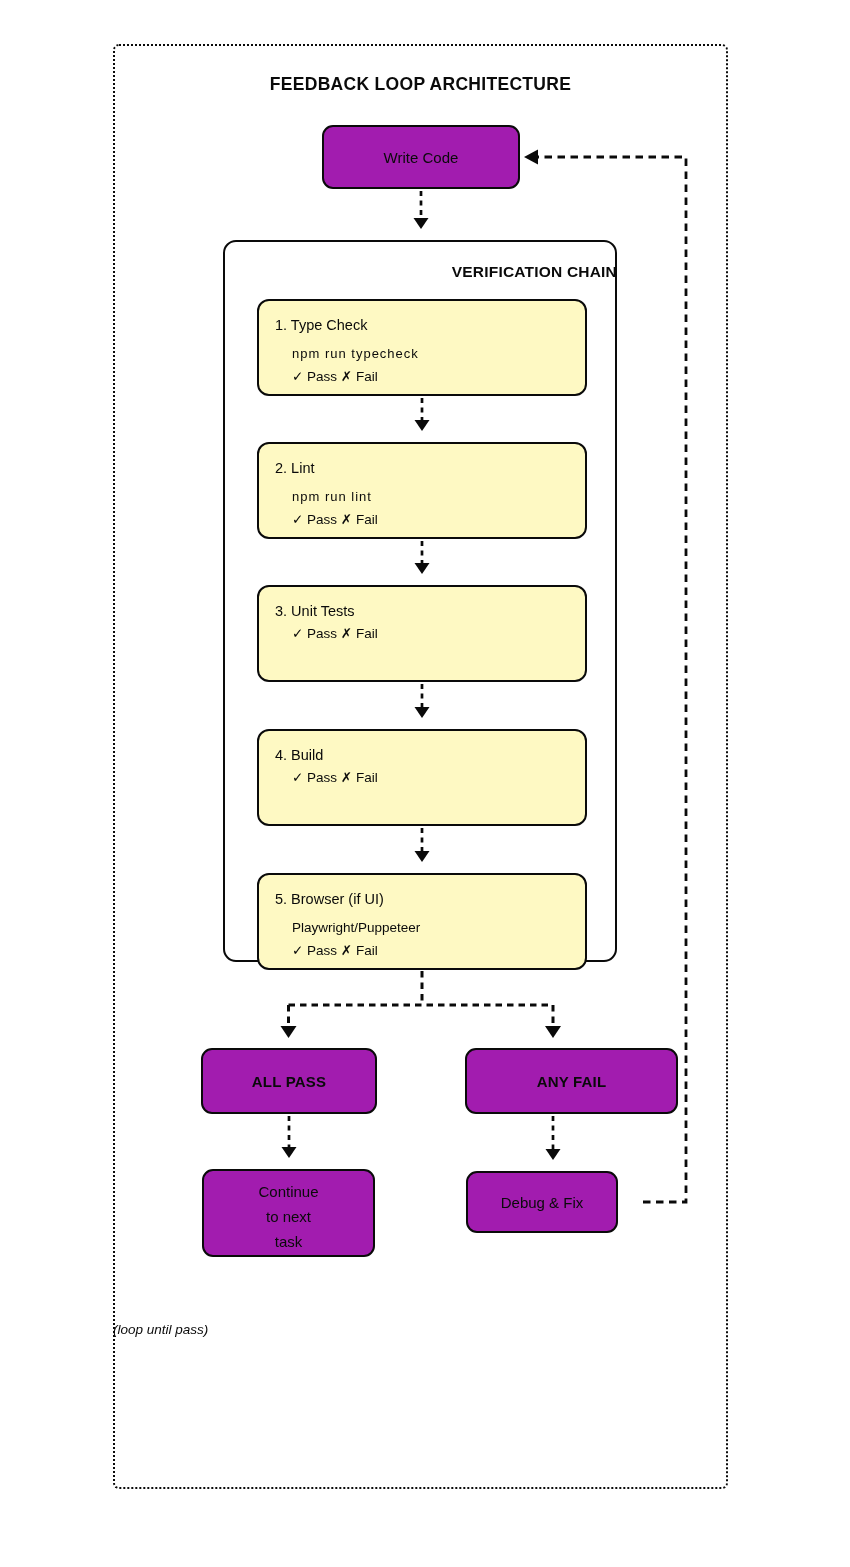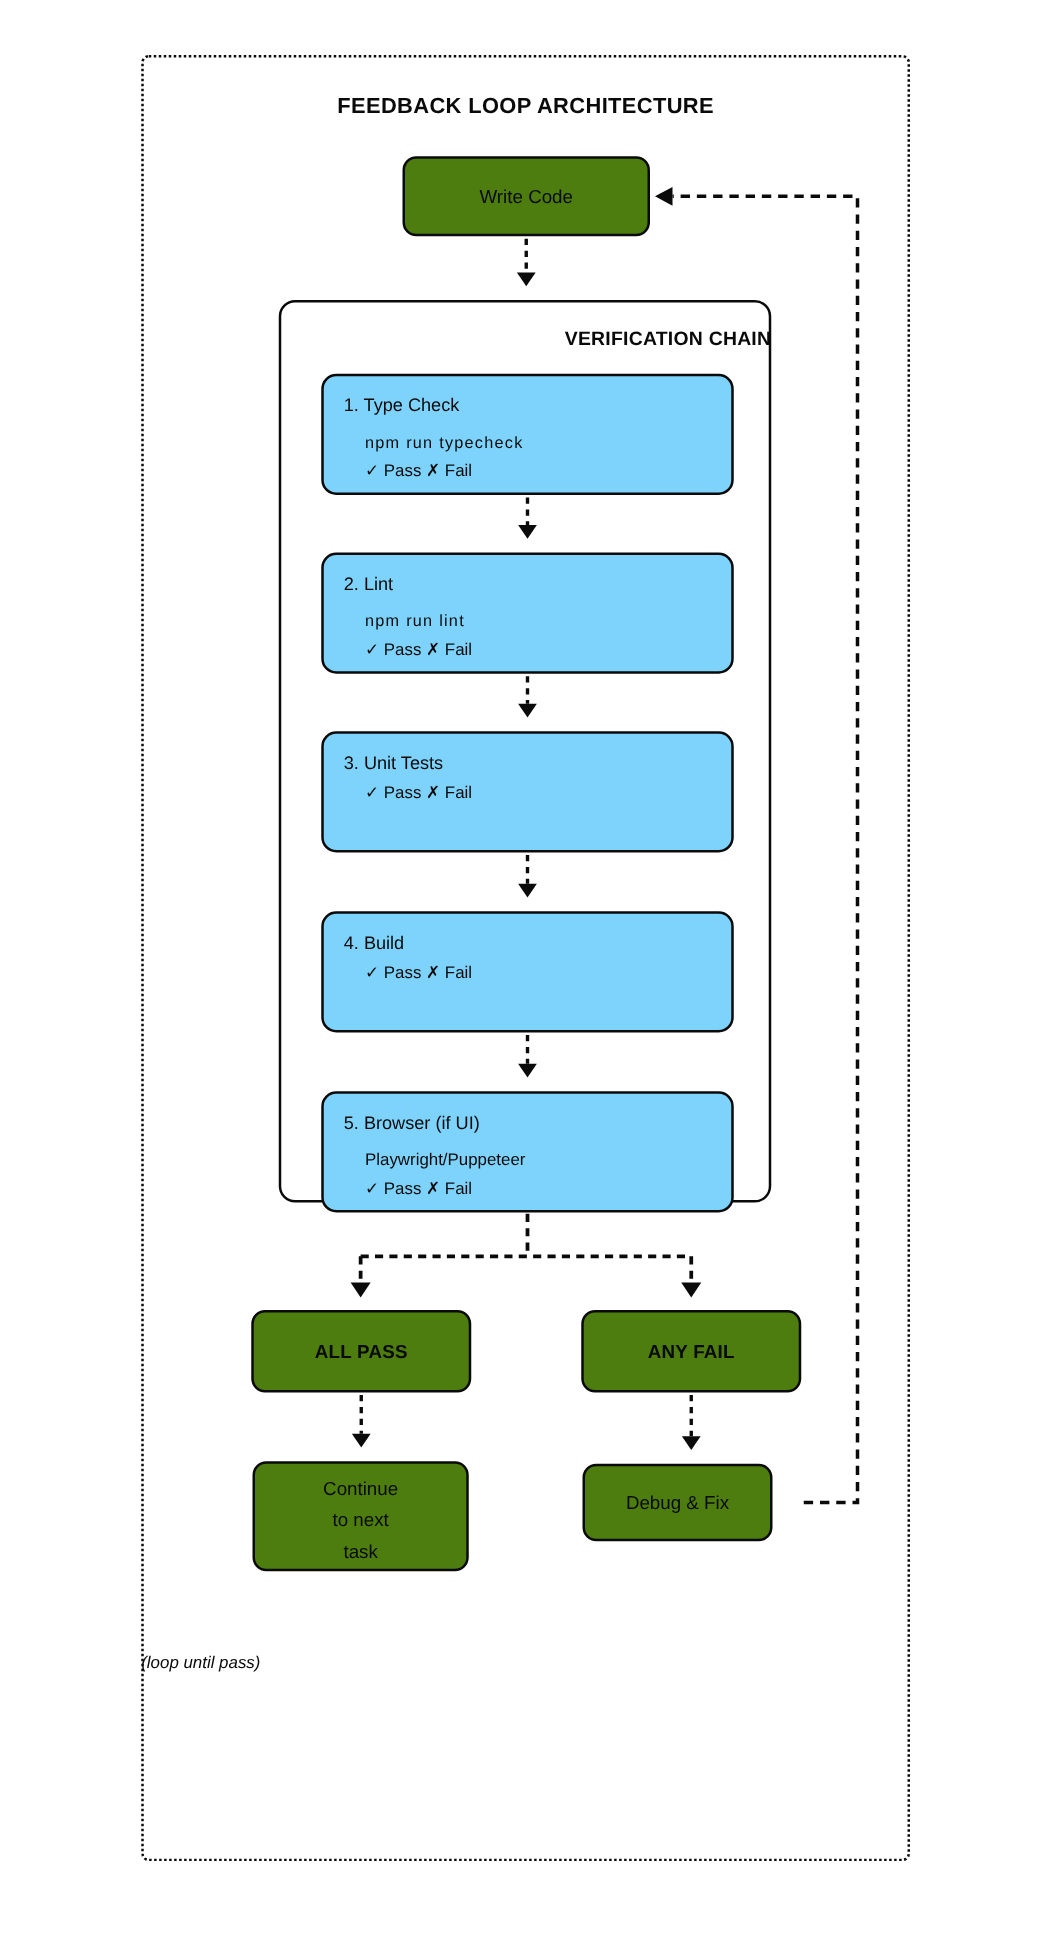--- a/index.html
+++ b/index.html
@@ -21,21 +21,21 @@
   
   .main-title {
     left: 113px; top: 74px; width: 615px;
     text-align: center; font-weight: bold; font-size: 17.5px;
     letter-spacing: 0.3px;
   }
 
   
   .node {
     border: 2.7px solid #0a0a0a; border-radius: 11px;
-    background: #4d7c0f; display: flex;
+    background: #a21caf; display: flex;
     align-items: center; justify-content: center;
     text-align: center;
   }
 
   .write-code { left: 322px; top: 125px; width: 198px; height: 64px; font-size: 15px; z-index: 3; }
 
   
   .chain {
     left: 223px; top: 240px; width: 394px; height: 722px;
     border: 2.8px solid #0a0a0a; border-radius: 13px;
@@ -44,40 +44,40 @@
   .chain-title {
     left: 223px; top: 263px; width: 394px;
     text-align: right; font-weight: bold; font-size: 15.5px;
     z-index: 2; letter-spacing: 0.2px;
   }
 
   
   .step {
     left: 257px; width: 330px; height: 97px;
     border: 2.7px solid #0a0a0a; border-radius: 12px;
-    background: #7dd3fc; z-index: 2;
+    background: #fef9c3; z-index: 2;
     padding: 14px 16px 0 16px; font-size: 14.5px;
   }
   .step1 { top: 299px; } .step2 { top: 442px; } .step3 { top: 585px; }
   .step4 { top: 729px; } .step5 { top: 873px; }
   .step-title { line-height: 20px; }
   .step-cmd {
     margin: 9px 0 0 17px; line-height: 20px;
     font-family: Liberation Sans, sans-serif;
     font-size: 13px; letter-spacing: 1px;
   }
   .step-cmd.sans {
     font-family: "Liberation Sans", sans-serif;
     font-size: 13.5px; letter-spacing: 0;
   }
   .step-result { margin: 3px 0 0 17px; line-height: 19px; font-size: 13.5px; }
 
   
   .all-pass { left: 201px; top: 1048px; width: 176px; height: 66px; font-weight: bold; font-size: 15px; letter-spacing: 0.2px; }
-  .any-fail { left: 465px; top: 1048px; width: 176px; height: 66px; font-weight: bold; font-size: 15px; letter-spacing: 0.2px; }
+  .any-fail { left: 465px; top: 1048px; width: 213px; height: 66px; font-weight: bold; font-size: 15px; letter-spacing: 0.2px; }
 
   .continue-box {
     left: 202px; top: 1169px; width: 173px; height: 88px;
     flex-direction: column; justify-content: flex-start;
     padding-top: 8px; line-height: 25px; font-size: 15px;
     overflow: hidden;
   }
   .debug-box { left: 466px; top: 1171px; width: 152px; height: 62px; font-size: 15px; }
 
   .footnote {

